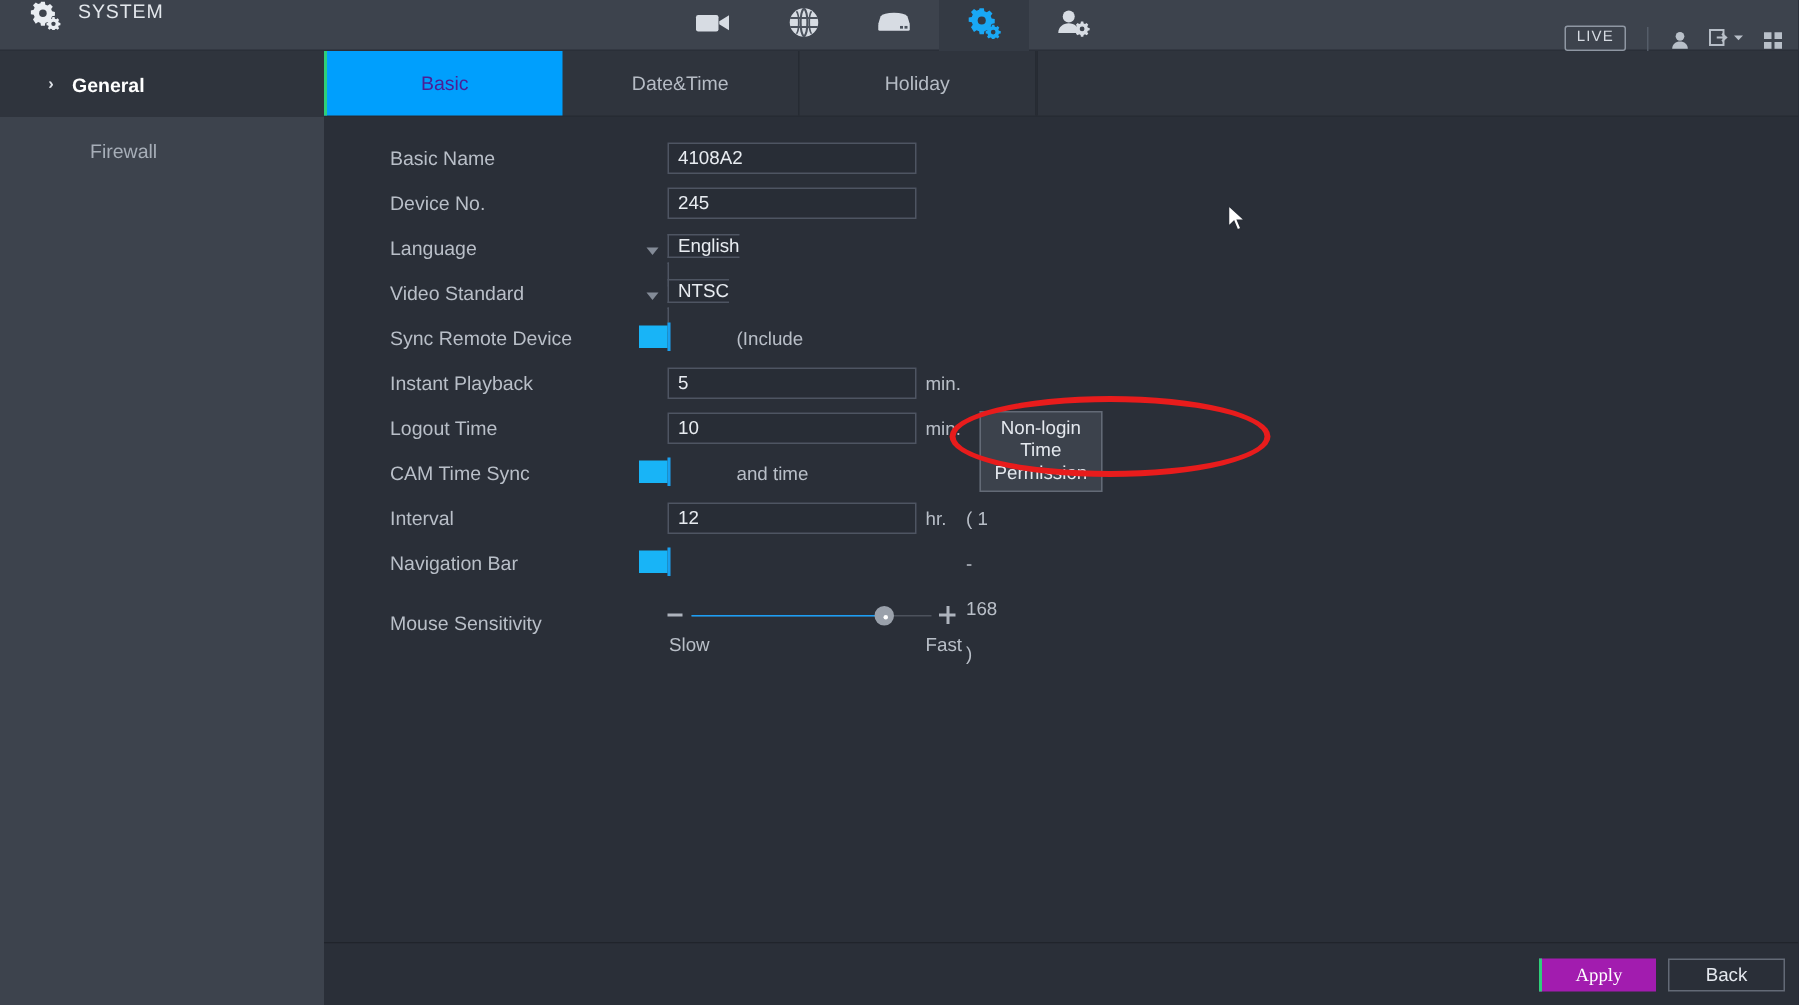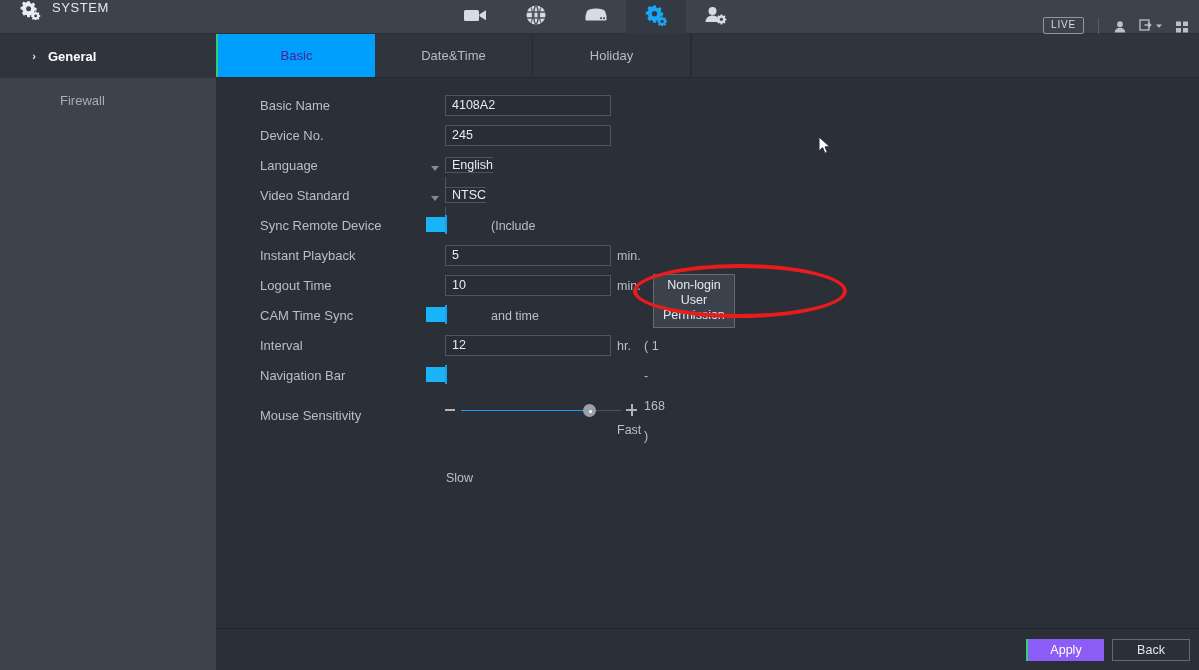--- a/index.html
+++ b/index.html
@@ -326,26 +326,26 @@
   .footer {
     position: absolute;
     left: 216px; top: 629px;
     width: 983px; height: 41px;
     background: #2a2f38;
   }
   .btn-apply {
     position: absolute;
     left: 810px; top: 10px;
     width: 78px; height: 22px;
-    background: #8b5cf6;
+    background: #a21caf;
     border: none;
     border-left: 2px solid #2fcf7a;
     color: #ffffff;
     font-size: 12.5px;
-    font-family: Liberation Sans, sans-serif;
+    font-family: Liberation Serif, serif;
     cursor: pointer;
     box-sizing: border-box;
   }
   .btn-back {
     position: absolute;
     left: 896px; top: 10px;
     width: 78px; height: 22px;
     background: #2a2f38;
     border: 1px solid #636a76;
     color: #e4e8ee;
@@ -555,21 +555,21 @@
       <span class="suffix" style="left:401px; top:0;">min.</span>
     </div>
 
     <div class="row" style="top:193px;">
       <span class="row-label">Logout Time</span>
       <span class="field" style="top:4px;">
         <input class="txtbox" type="text" value="10" style="">
       </span>
       <span class="suffix" style="left:401px; top:0;">min.</span>
       <span style="position:absolute; left:437px; top:3px;">
-        <button class="btn-plain">Non-login User Permission</button>
+        <button class="btn-plain">Non-login Time Permission</button>
       </span>
     </div>
 
     <div class="row" style="top:223px;">
       <span class="row-label">CAM Time Sync</span>
       <span class="field" style="top:5px;">
         <span class="toggle"><span class="knob"></span></span>
       </span>
     </div>
 
@@ -591,21 +591,21 @@
 
     <div class="row" style="top:313px; height:50px;">
       <span class="row-label">Mouse Sensitivity</span>
       <span class="slider-wrap">
         <span class="sl-minus"></span>
         <span class="sl-track"></span>
         <span class="sl-fill"></span>
         <span class="sl-knob"></span>
         <span class="sl-plus-h"></span>
         <span class="sl-plus-v"></span>
-        <span class="sl-endlabel" style="left:1px;margin-top:48px;">Slow</span>
+        <span class="sl-endlabel" style="left:1px;">Slow</span>
         <span class="sl-endlabel" style="left:172px;">Fast</span>
       </span>
     </div>
 
   </div>
 
   <div class="footer-divider"></div>
   <div class="footer">
     <button class="btn-apply">Apply</button>
     <button class="btn-back">Back</button>

